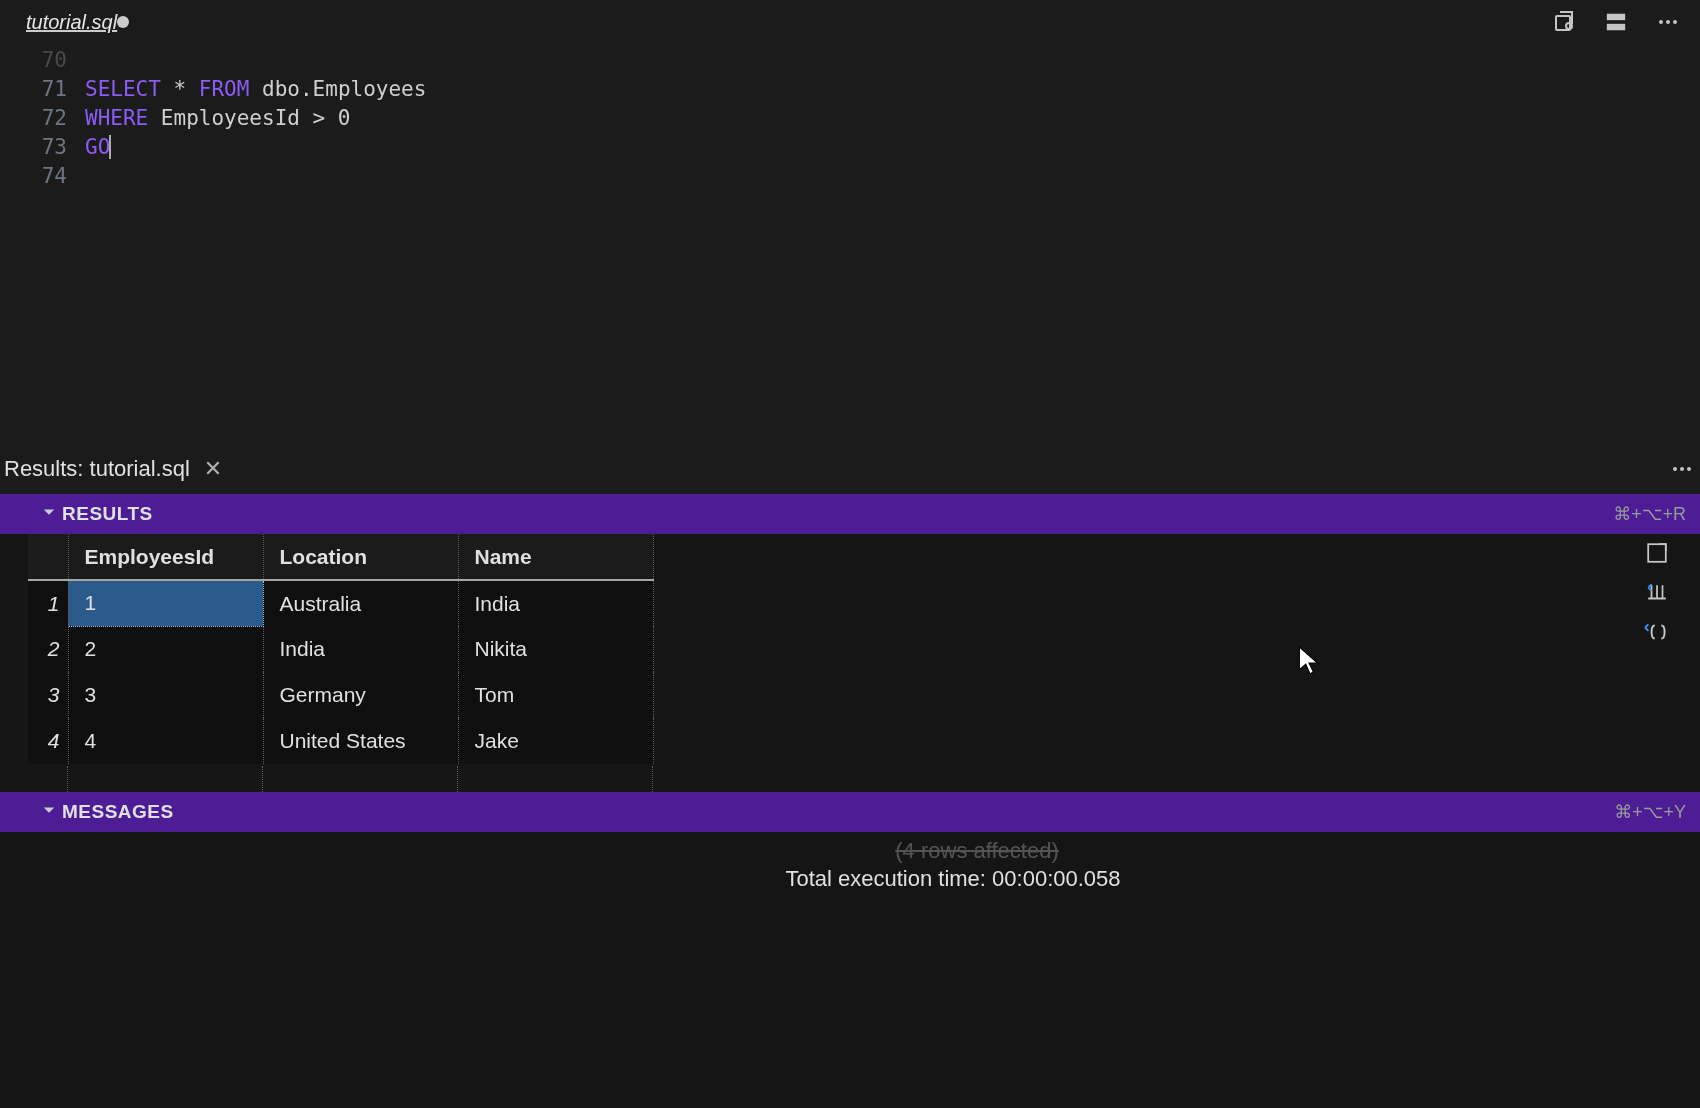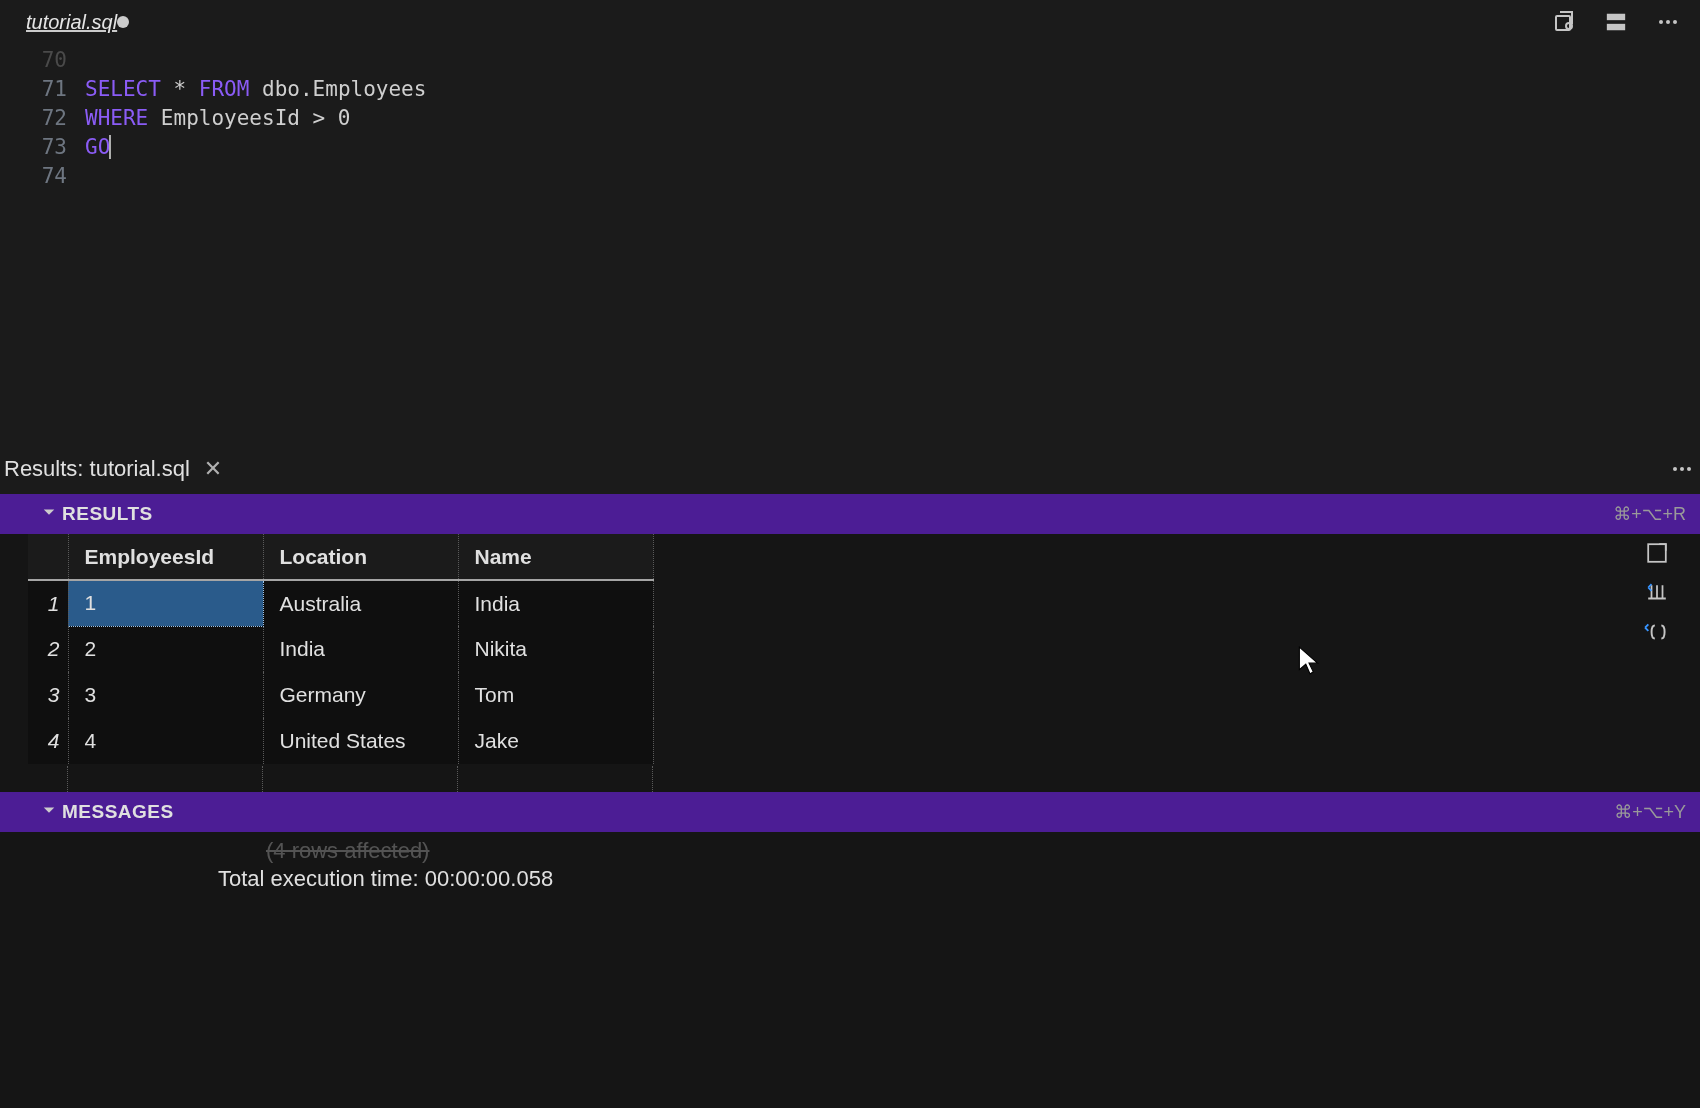--- a/index.html
+++ b/index.html
@@ -215,20 +215,21 @@
     }
     .spacer-row .sc {
       border-right: 1px dotted #5a5a5a;
       height: 100%;
     }
 
     .messages-content {
       padding: 6px 12px 18px 190px;
       font-size: 22px;
       color: #e0e0e0;
+      text-align: center;
     }
     .truncated-msg {
       color: #b0b0b0;
       margin-bottom: 2px;
       margin-left: 48px;
     }
     .cursor-pointer {
       position: absolute;
     }
   </style>

